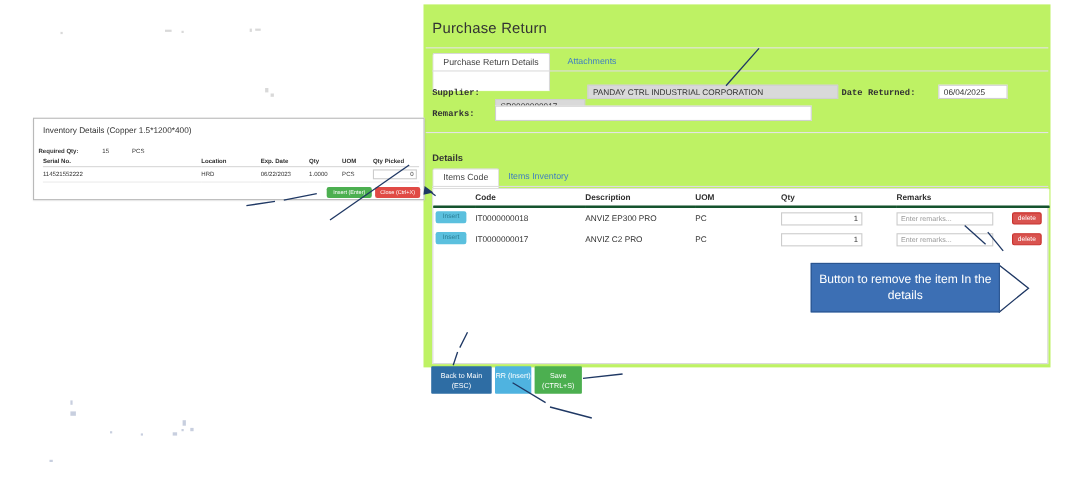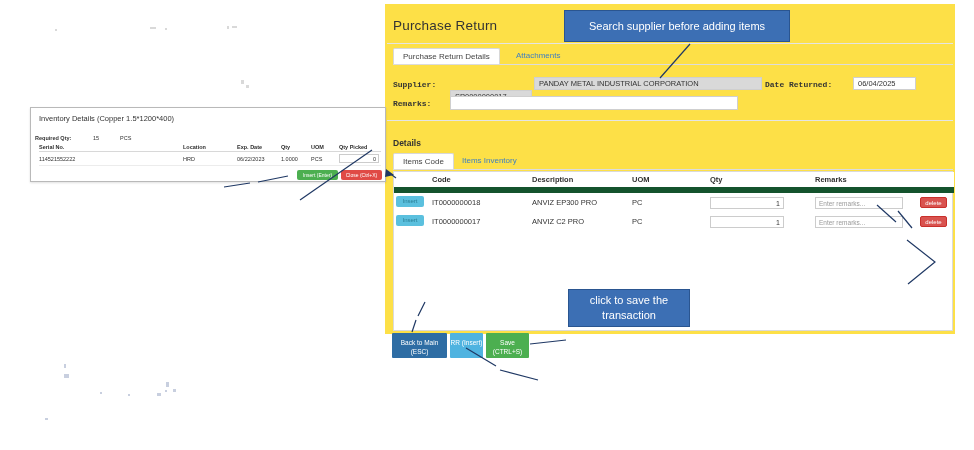--- a/index.html
+++ b/index.html
@@ -22,21 +22,21 @@
     height: 450px;
   }
 
   
   .abs { position: absolute; }
 
   
   #purchase-return-panel {
     left: 385px; top: 4px;
     width: 570px; height: 330px;
-    background: #fde047;
+    background: #bef264;
   }
   #page-title {
     position: absolute;
     left: 8px; top: 14px;
     font-size: 13.5px;
     color: #333;
     letter-spacing: .2px;
   }
   .rule {
     position: absolute;
@@ -47,21 +47,21 @@
   #rule-under-supplier { left: 2px; top: 116px; width: 566px; }
   #rule-under-tabs { left: 8px; top: 60px; width: 560px; background:#dcdcdc; }
 
   
   .tabstrip { position: absolute; left: 8px; top: 44px; height: 17px; }
   .tab {
     position: absolute;
     top: 0;
     font-size: 8px;
     color: #555;
-    padding: 3px 9px 3px 9px;
+    padding: 3px 9px 21px 9px;
     white-space: nowrap;
   }
   .tab.active {
     background: #fff;
     border: 1px solid #d8d8d8;
     border-bottom: 1px solid #fff;
     color: #444;
     border-radius: 2px 2px 0 0;
   }
   .tab.inactive { color: #3f7fc1; }
@@ -122,21 +122,21 @@
     border-collapse: collapse;
     font-size: 7.5px;
     table-layout: fixed;
   }
   table.items th {
     text-align: left;
     font-weight: bold;
     font-size: 7.5px;
     color: #2f2f2f;
     padding: 3px 0 3px 0;
-    border-bottom: 6px solid #14532d;
+    border-bottom: 2px solid #14532d;
     background: #fff;
   }
   table.items td {
     padding: 2px 0;
     color: #333;
     vertical-align: middle;
     height: 15px;
   }
   .col-ins { width: 38px; }
   .col-code { width: 100px; }
@@ -365,21 +365,21 @@
     <div class="rule" id="rule-under-title"></div>
 
     <div class="tabstrip">
       <div class="tab active" style="left:0;">Purchase Return Details</div>
       <div class="tab inactive" style="left:114px;">Attachments</div>
     </div>
     <div class="rule" id="rule-under-tabs"></div>
 
     <div class="flabel" id="supplier-label">Supplier:</div>
     <div class="finput" id="supplier-code-field">SP0000000017</div>
-    <div class="finput" id="supplier-name-field">PANDAY METAL INDUSTRIAL CORPORATION</div>
+    <div class="finput" id="supplier-name-field">PANDAY CTRL INDUSTRIAL CORPORATION</div>
 
     <div class="flabel" id="remarks-label">Remarks:</div>
     <div class="finput white" id="remarks-field"></div>
 
     <div class="flabel" id="date-returned-label">Date Returned:</div>
     <div class="finput" id="date-returned-field">06/04/2025</div>
 
     <div class="rule" id="rule-under-supplier"></div>
 
     <div id="details-heading">Details</div>
@@ -497,16 +497,15 @@
 
     <path d="M 566 340 L 530 344" stroke="#1f3864" stroke-width="1.2" fill="none"></path>
 
     <path d="M 538 380 L 500 370 M 496 366 L 466 348" stroke="#1f3864" stroke-width="1.2" fill="none"></path>
 
     <path d="M 907 240 L 935 262 L 908 284" stroke="#1f3864" stroke-width="1.2" fill="none"></path>
     <path d="M 898 211 L 912 228" stroke="#1f3864" stroke-width="1.2" fill="none"></path>
     <path d="M 877 205 L 896 222" stroke="#1f3864" stroke-width="1.2" fill="none"></path>
   </svg>
 
-  <div class="callout" id="callout-search-supplier">Search supplier before adding items</div>
-  <div class="callout" id="callout-save">click to save the transaction</div>
+  <div class="callout" id="callout-remove-item">Button to remove the item In the details</div>
 
 </div>
 
 </body></html>

